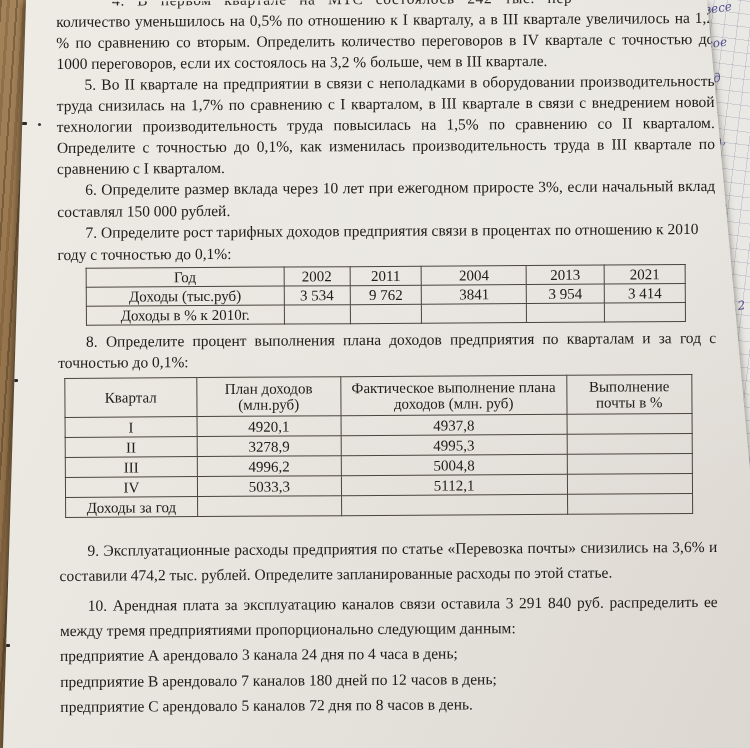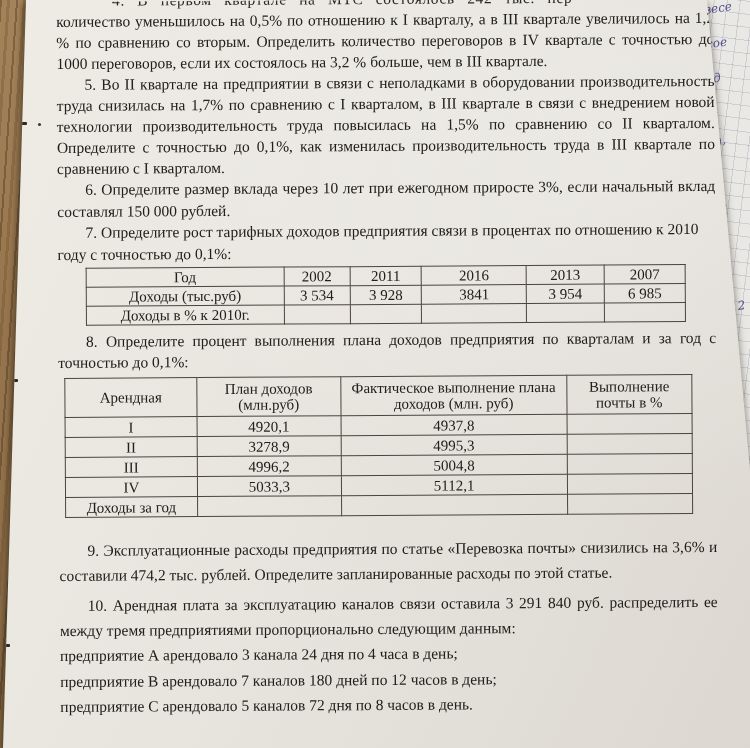--- a/index.html
+++ b/index.html
@@ -122,31 +122,31 @@
               <col style="width:12%">
             <col style="width:17.5%">
               <col style="width:13%">
               <col style="width:13.5%">
           </colgroup>
           <tbody>
               <tr>
                 <td>Год</td>
                 <td>2002</td>
                 <td>2011</td>
-                <td>2016</td>
+                <td>2004</td>
                 <td>2013</td>
-                <td>2007</td>
+                <td>2021</td>
               </tr>
               <tr>
                 <td>Доходы (тыс.руб)</td>
                 <td>3 534</td>
-                <td>3 928</td>
+                <td>9 762</td>
                 <td>3841</td>
                 <td>3 954</td>
-                <td>6 985</td>
+                <td>3 414</td>
               </tr>
               <tr>
                 <td>Доходы в % к 2010г.</td>
                 <td>&nbsp;</td>
                 <td>&nbsp;</td>
                 <td>&nbsp;</td>
                 <td>&nbsp;</td>
                 <td>&nbsp;</td>
               </tr>
             </tbody>
@@ -156,21 +156,21 @@
 
         <table class="t2">
           <colgroup>
             <col style="width:21%">
               <col style="width:23%">
               <col style="width:36%">
               <col style="width:20%">
           </colgroup>
           <thead>
             <tr>
-              <th>Арендная</th>
+              <th>Квартал</th>
               <th>План доходов (млн.руб)</th>
               <th>Фактическое выполнение плана доходов (млн. руб)</th>
               <th>Выполнение почты в %</th>
             </tr>
           </thead>
           <tbody>
               <tr>
                 <td>I</td>
                 <td>4920,1</td>
                 <td>4937,8</td>

